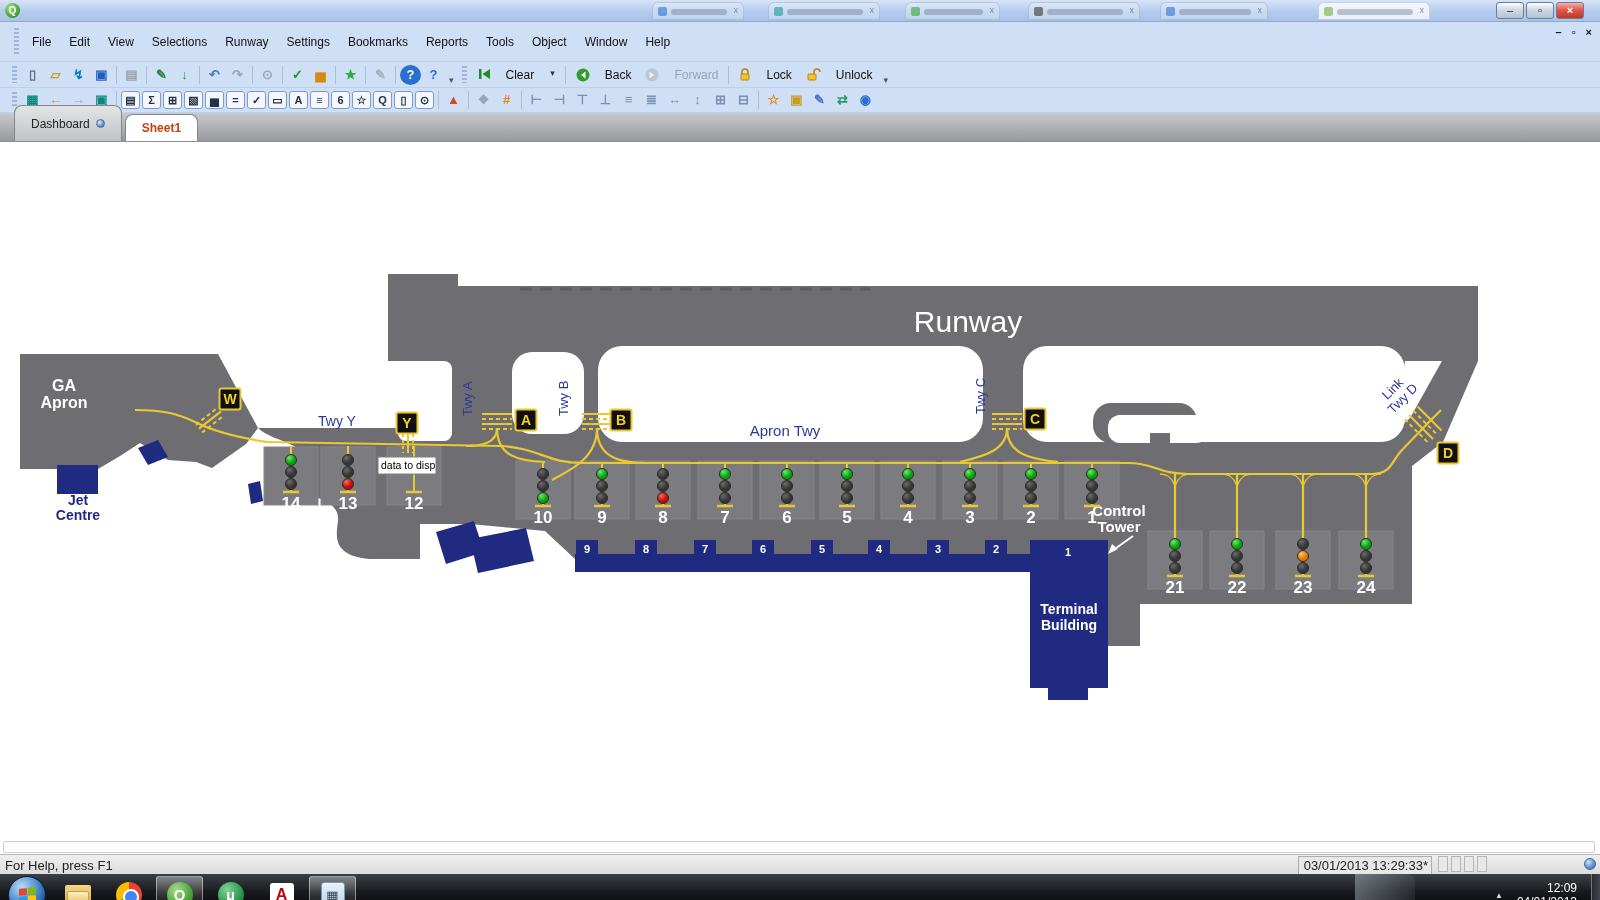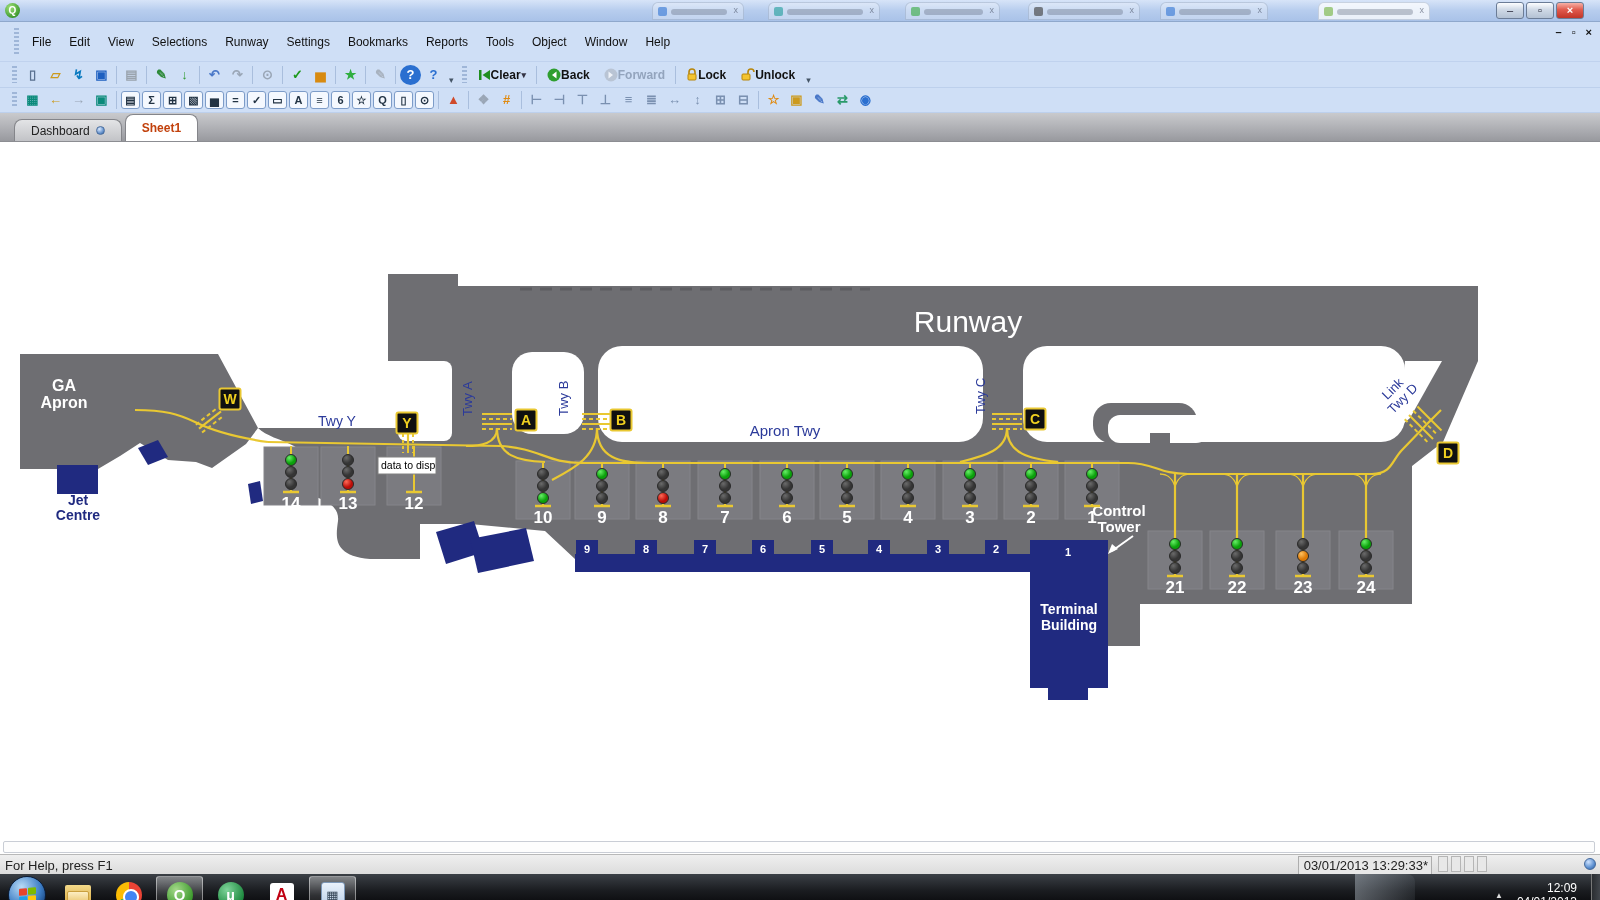--- a/index.html
+++ b/index.html
@@ -36,30 +36,30 @@
   .mdi-ctrls { position:absolute; right:8px; top:4px; display:flex; gap:10px;
     font-size:11px; font-weight:bold; color:#111; }
   .toolbar { position:relative; display:flex; align-items:center; background:#cfdff6;
     border-bottom:1px solid #bdd0ec; padding-left:8px; }
   .toolbar.row1 { height:26px; } .toolbar.row2 { height:25px; }
   .tb-sep { width:1px; height:18px; background:#a9bedd; margin:0 3px; }
   .tb-icon { width:21px; height:20px; margin:0 1px; border-radius:3px; text-align:center;
     font-size:13px; line-height:20px; font-weight:bold; background:transparent; }
   .tb-icon.obj { width:19px; height:18px; background:#f4f8fe; border:1px solid #7d9cc8;
     font-size:11px; line-height:16px; color:#234; font-weight:bold; }
-  .tb-btn { display:flex; align-items:center; gap:0; padding:2px 7px; font-size:12px; color:#111;font-weight:bold; }
+  .tb-btn { display:flex; align-items:flex-start; gap:15px; padding:2px 7px; font-size:12px; color:#111; }
   .tb-btn.disabled { color:#93a4bd; }
   .tb-btn svg { display:block; }
   .drop-arrow { font-size:9px; color:#334; margin-left:1px; }
   .overflow-chip { font-size:9px; color:#456; margin:0 4px; align-self:flex-end; padding-bottom:2px; }
 
   
   .tabstrip { height:29px; background:linear-gradient(#c9cacd,#a7a8ad 70%,#98999e);
     border-bottom:1px solid #8c8d92; display:flex; align-items:flex-end; padding-left:14px; position:relative;}
-  .sheet-tab { height:22px; padding:0 16px; font-size:12px; display:flex; align-items:center; gap:6px;
+  .sheet-tab { height:36px; padding:0 16px; font-size:12px; display:flex; align-items:center; gap:6px;
     border:1px solid #84858a; border-bottom:none; border-radius:8px 8px 0 0; margin-right:3px; }
   .sheet-tab.inactive { background:linear-gradient(#e3e4e6,#c2c3c7); color:#222; }
   .sheet-tab.active { background:#fff; font-weight:bold; color:#c2410c; height:27px; z-index:2; }
   .orb { width:9px; height:9px; border-radius:50%;
     background:radial-gradient(circle at 35% 30%, #dceafe, #5d8cc8 65%, #35619b); border:1px solid #4a6d9e; }
 
   
   .canvas { position:relative; height:712px; background:#fff; }
   .canvas-footer { position:absolute; left:3px; right:5px; bottom:1px; height:12px;
     border:1px solid #c9cdd5; border-radius:2px; background:#fdfdfd; }

